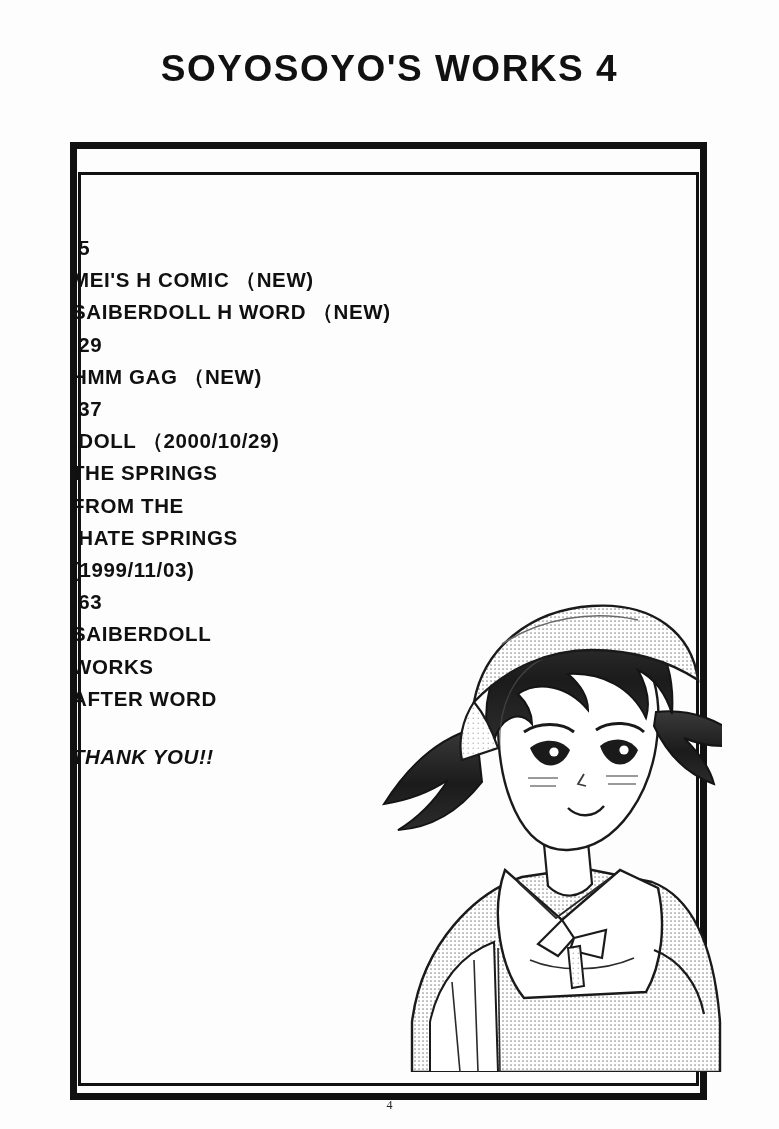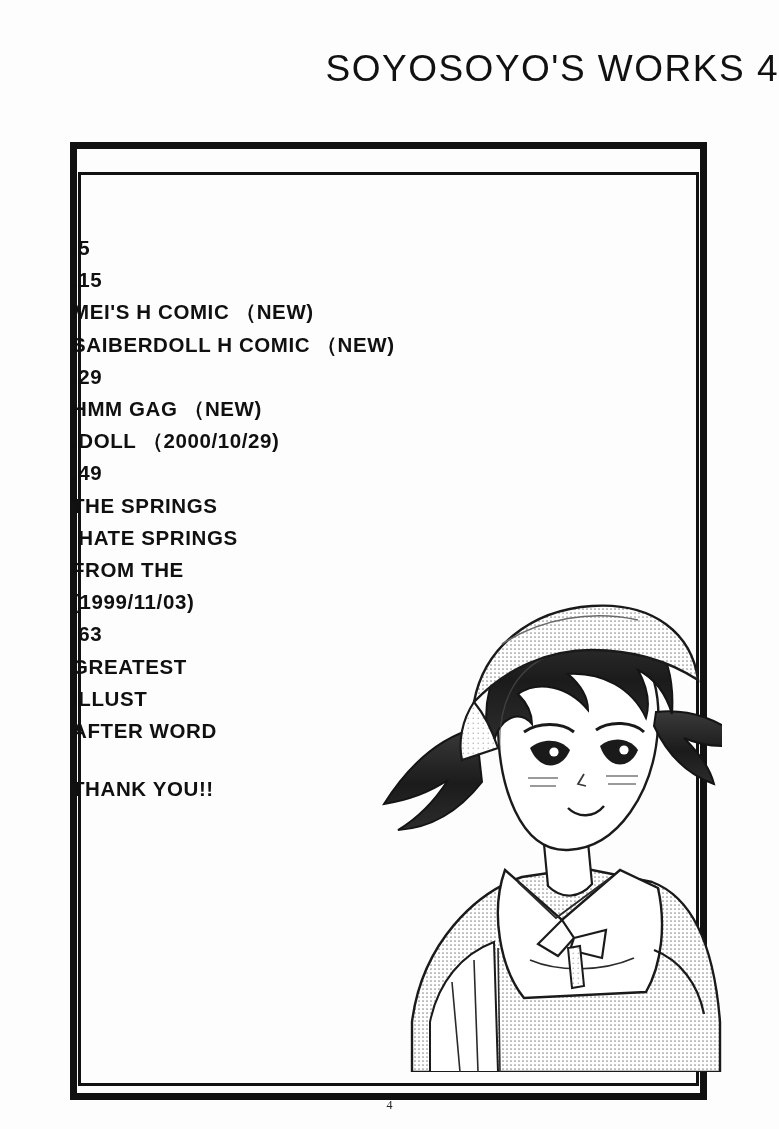--- a/index.html
+++ b/index.html
@@ -21,23 +21,23 @@
     inset: 0;
     background: #fdfdfd;
   }
 
   
   .title {
     position: absolute;
     top: 48px;
     left: 0;
     width: 779px;
-    text-align: right;
+    text-align: center;
     font-size: 37px;
-    font-weight: normal;
+    font-weight: bold;
     letter-spacing: 1.5px;
     color: #111;
     font-family: "Liberation Sans", sans-serif;
   }
 
   
   .frame-outer {
     position: absolute;
     left: 70px;
     top: 142px;
@@ -67,20 +67,21 @@
   .entry {
     font-size: 20.5px;
     font-weight: bold;
     line-height: 32.2px;
     letter-spacing: 0.6px;
     color: #101010;
     white-space: pre;
   }
   .entry.spacer-before {
     margin-top: 26px;
+    font-style: italic;
   }
 
   
   .illus {
     position: absolute;
     left: 262px;
     top: 552px;
     width: 460px;
     height: 520px;
     z-index: 2;
@@ -173,33 +174,32 @@
 
       <path d="M322 222 L316 232 L324 234" stroke="#3a3a3a" stroke-width="1.8" fill="none"></path>
       <path d="M306 256 C316 266 332 266 342 254" stroke="#1a1a1a" stroke-width="2.4" fill="none"></path>
 
       <path d="M392 398 C418 408 436 432 442 462" stroke="#1a1a1a" stroke-width="2.2" fill="none"></path>
     </g>
   </svg>
 
   <div class="contents">
     <div class="entry">.5</div>
-    <div class="entry">.15</div>
     <div class="entry">MEI'S H COMIC （NEW)</div>
-    <div class="entry">SAIBERDOLL H COMIC （NEW)</div>
+    <div class="entry">SAIBERDOLL H WORD （NEW)</div>
     <div class="entry">.29</div>
     <div class="entry">HMM GAG （NEW)</div>
+    <div class="entry">.37</div>
     <div class="entry">.DOLL （2000/10/29)</div>
-    <div class="entry">.49</div>
     <div class="entry">THE SPRINGS</div>
+    <div class="entry">FROM THE</div>
     <div class="entry"> HATE SPRINGS</div>
-    <div class="entry">FROM THE</div>
     <div class="entry">(1999/11/03)</div>
     <div class="entry">.63</div>
-    <div class="entry">GREATEST</div>
-    <div class="entry">ILLUST</div>
+    <div class="entry">SAIBERDOLL</div>
+    <div class="entry">WORKS</div>
     <div class="entry">AFTER WORD</div>
     <div class="entry spacer-before">THANK YOU!!</div>
   </div>
 
   <div class="folio">4</div>
 
 </div>
 
 </body></html>

